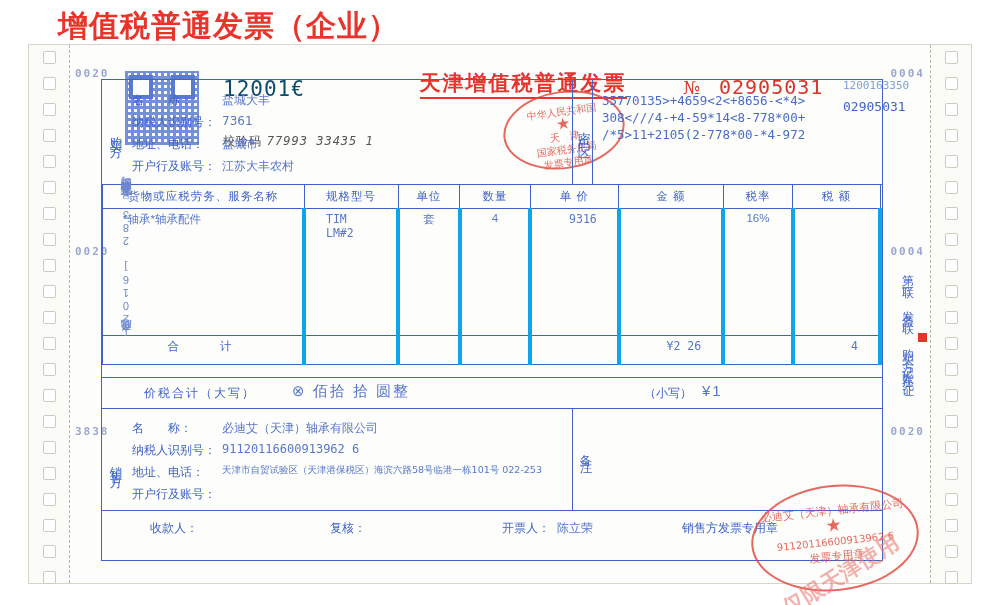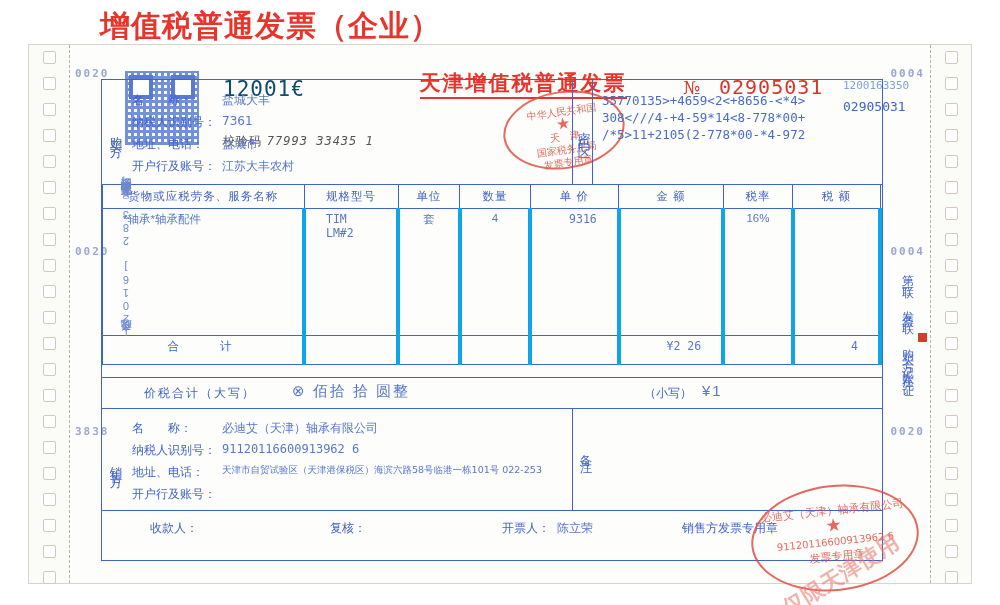--- a/index.html
+++ b/index.html
@@ -4,21 +4,21 @@
 <style>
   html,body{margin:0;padding:0;}
   body{
     width:1000px;height:605px;background:#ffffff;
     font-family:"Liberation Sans","DejaVu Sans",sans-serif;
     position:relative;overflow:hidden;
   }
   .page-title{
     position:absolute;left:58px;top:6px;
     font-size:30px;font-weight:bold;color:#e8342a;
-    font-family:"DejaVu Sans",sans-serif;letter-spacing:1px;margin-left:42px;
+    font-family:"DejaVu Sans",sans-serif;letter-spacing:1px;
   }
 
   
   .sheet{
     position:absolute;left:28px;top:44px;width:944px;height:540px;
     background:#fdfdfb;
     border:1px solid #d9d4c8;
     box-sizing:border-box;
   }
   

